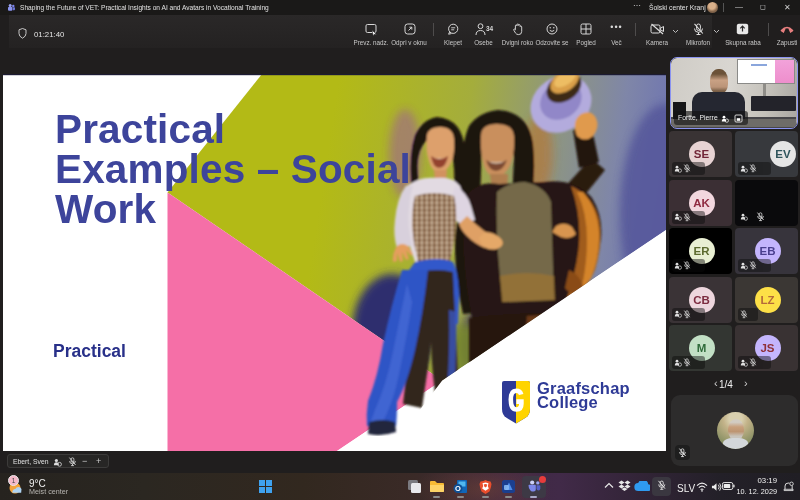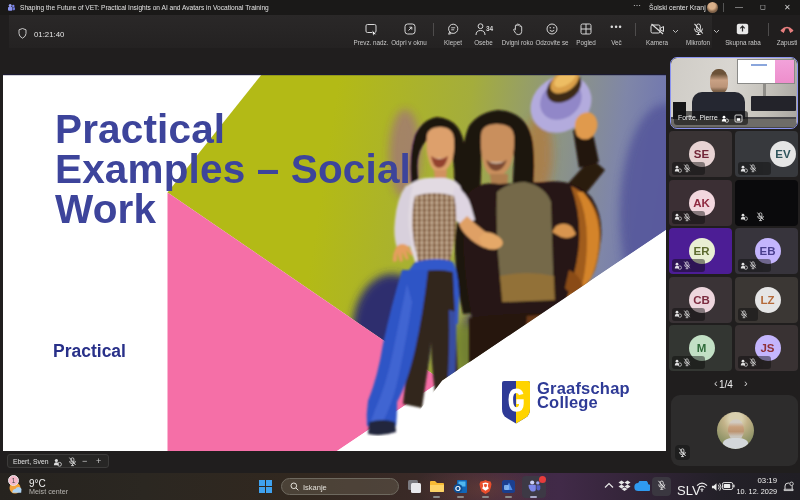--- a/index.html
+++ b/index.html
@@ -377,21 +377,21 @@
             <path d="M0.8 6.5 Q0.8 3.8 3 3.8 Q5.2 3.8 5.2 6.5 Z" fill="#eee"></path>
             <circle cx="5.8" cy="5.6" r="1.7" fill="none" stroke="#eee" stroke-width="0.7"></circle>
           </svg>
           <svg style="margin-left:7px" width="9" height="10" viewBox="0 0 9 10">
             <rect x="3.1" y="0.8" width="2.8" height="4.6" rx="1.4" fill="none" stroke="#eee" stroke-width="0.8"></rect>
             <path d="M1.6 4 Q1.6 6.8 4.5 6.8 Q7.4 6.8 7.4 4 M4.5 6.8 L4.5 8.6 M3 8.6 L6 8.6" fill="none" stroke="#eee" stroke-width="0.8"></path>
             <path d="M1.4 0.6 L7.6 8" stroke="#eee" stroke-width="0.9"></path>
           </svg>
         </div>
     </div>
-    <div class="tile" style="left:669px;top:228px;width:63px;height:46px;background:#4c1d95">
+    <div class="tile" style="left:669px;top:228px;width:63px;height:46px;background:#000000">
       <div class="init" style="left:19.5px;top:10px;background:#e9efd3;color:#5d6b2f">ER</div>
       <div class="chip" style="width:29px">
           <svg width="8" height="8" viewBox="0 0 8 8">
             <circle cx="3" cy="2.2" r="1.4" fill="#eee"></circle>
             <path d="M0.8 6.5 Q0.8 3.8 3 3.8 Q5.2 3.8 5.2 6.5 Z" fill="#eee"></path>
             <circle cx="5.8" cy="5.6" r="1.7" fill="none" stroke="#eee" stroke-width="0.7"></circle>
           </svg>
           <svg width="8" height="9" viewBox="0 0 9 10">
             <rect x="3.1" y="0.8" width="2.8" height="4.6" rx="1.4" fill="none" stroke="#eee" stroke-width="0.8"></rect>
             <path d="M1.6 4 Q1.6 6.8 4.5 6.8 Q7.4 6.8 7.4 4 M4.5 6.8 L4.5 8.6 M3 8.6 L6 8.6" fill="none" stroke="#eee" stroke-width="0.8"></path>
@@ -423,21 +423,21 @@
             <circle cx="5.8" cy="5.6" r="1.7" fill="none" stroke="#eee" stroke-width="0.7"></circle>
           </svg>
           <svg width="8" height="9" viewBox="0 0 9 10">
             <rect x="3.1" y="0.8" width="2.8" height="4.6" rx="1.4" fill="none" stroke="#eee" stroke-width="0.8"></rect>
             <path d="M1.6 4 Q1.6 6.8 4.5 6.8 Q7.4 6.8 7.4 4 M4.5 6.8 L4.5 8.6 M3 8.6 L6 8.6" fill="none" stroke="#eee" stroke-width="0.8"></path>
             <path d="M1.4 0.6 L7.6 8" stroke="#eee" stroke-width="0.9"></path>
           </svg>
         </div>
     </div>
     <div class="tile" style="left:735px;top:276.5px;width:63px;height:46px;background:#3b3734">
-      <div class="init" style="left:19.5px;top:10px;background:#e5e5e5;color:#b56a3a">LZ</div>
+      <div class="init" style="left:19.5px;top:10px;background:#fde047;color:#b56a3a">LZ</div>
       <div class="chip" style="width:16px">
           <svg width="8" height="9" viewBox="0 0 9 10">
             <rect x="3.1" y="0.8" width="2.8" height="4.6" rx="1.4" fill="none" stroke="#eee" stroke-width="0.8"></rect>
             <path d="M1.6 4 Q1.6 6.8 4.5 6.8 Q7.4 6.8 7.4 4 M4.5 6.8 L4.5 8.6 M3 8.6 L6 8.6" fill="none" stroke="#eee" stroke-width="0.8"></path>
             <path d="M1.4 0.6 L7.6 8" stroke="#eee" stroke-width="0.9"></path>
           </svg>
         </div>
     </div>
     <div class="tile" style="left:669px;top:325px;width:63px;height:46px;background:#333632">
       <div class="init" style="left:19.5px;top:10px;background:#c2e0c5;color:#2f6b3a">M</div>
@@ -514,27 +514,20 @@
     <div class="tk" style="left:29px;top:5px;font-size:10px;color:#f0f0f0">9°C</div>
     <div class="tk" style="left:29px;top:14px;font-size:7.2px;color:#b8b6b2">Meist center</div>
 
     <svg class="tk" style="left:259px;top:7px" width="13" height="13" viewBox="0 0 13 13">
         <rect x="0" y="0" width="6" height="6" fill="#3fa2ef"></rect>
         <rect x="7" y="0" width="6" height="6" fill="#3fa2ef"></rect>
         <rect x="0" y="7" width="6" height="6" fill="#3fa2ef"></rect>
         <rect x="7" y="7" width="6" height="6" fill="#3fa2ef"></rect>
       </svg>
 
-    <div class="tk" style="left:281px;top:4.5px;width:118px;height:17px;border-radius:9px;background:rgba(96,88,74,0.55);border:1px solid #6e695f;box-sizing:border-box">
-      <svg style="position:absolute;left:8px;top:3.5px" width="9" height="9" viewBox="0 0 9 9">
-          <circle cx="3.8" cy="3.8" r="2.8" fill="none" stroke="#e4e1da" stroke-width="1"></circle>
-          <path d="M6 6 L8.3 8.3" stroke="#e4e1da" stroke-width="1"></path>
-        </svg>
-      <div style="position:absolute;left:21px;top:4px;font-size:7.5px;color:#e4e1da">Iskanje</div>
-    </div>
 
     <svg class="tk" style="left:407px;top:6px" width="15" height="15" viewBox="0 0 15 15">
         <rect x="1" y="1" width="10" height="10" rx="1.5" fill="#7a7a80"></rect>
         <rect x="4" y="4" width="10" height="10" rx="1.5" fill="#e8e8ec"></rect>
       </svg>
 
     <svg class="tk" style="left:429px;top:6px" width="16" height="15" viewBox="0 0 16 15">
         <path d="M1 3 Q1 2 2 2 L6 2 L8 4 L14 4 Q15 4 15 5 L15 12 Q15 13 14 13 L2 13 Q1 13 1 12 Z" fill="#f7ba34"></path>
         <path d="M1 6 L15 6 L15 12 Q15 13 14 13 L2 13 Q1 13 1 12 Z" fill="#fdd367"></path>
       </svg>
@@ -582,21 +575,21 @@
       </svg>
     <svg class="tk" style="left:634px;top:8px" width="16" height="11" viewBox="0 0 16 11">
         <path d="M4.5 10 a4 4 0 0 1 -.3 -8 a5.2 5.2 0 0 1 10 1.2 a3.4 3.4 0 0 1 -.7 6.8 Z" fill="#2f9af0"></path>
       </svg>
     <div class="tk" style="left:652px;top:4px;width:19px;height:19px;border-radius:4px;background:#3a3740"></div>
     <svg class="tk" style="left:657px;top:7px" width="9.5" height="11" viewBox="0 0 9 10">
         <rect x="3.1" y="0.8" width="2.8" height="4.6" rx="1.4" fill="none" stroke="#eee" stroke-width="0.8"></rect>
         <path d="M1.6 4 Q1.6 6.8 4.5 6.8 Q7.4 6.8 7.4 4 M4.5 6.8 L4.5 8.6 M3 8.6 L6 8.6" fill="none" stroke="#eee" stroke-width="0.8"></path>
         <path d="M1.4 0.6 L7.6 8" stroke="#eee" stroke-width="0.9"></path>
       </svg>
-    <div class="tk" style="left:677px;top:9.5px;font-size:13px;color:#f0f0f0">SLV</div>
+    <div class="tk" style="left:677px;top:9.5px;font-size:10px;color:#f0f0f0">SLV</div>
     <svg class="tk" style="left:696px;top:8.5px" width="12" height="10" viewBox="0 0 13 11">
         <path d="M1 4 Q6.5 -1.5 12 4 M3 6.2 Q6.5 2.8 10 6.2 M5 8.4 Q6.5 6.9 8 8.4" fill="none" stroke="#ececec" stroke-width="1.2"></path>
         <circle cx="6.5" cy="9.8" r="0.9" fill="#ececec"></circle>
       </svg>
     <svg class="tk" style="left:711px;top:8.5px" width="11" height="10" viewBox="0 0 12 11">
         <path d="M1 4 L3 4 L6 1.5 L6 9.5 L3 7 L1 7 Z" fill="#ececec"></path>
         <path d="M8 3 Q10 5.5 8 8 M9.5 1.5 Q12.5 5.5 9.5 9.5" fill="none" stroke="#ececec" stroke-width="1"></path>
       </svg>
     <svg class="tk" style="left:722px;top:8.5px" width="13" height="8" viewBox="0 0 15 9">
         <rect x="0.5" y="0.5" width="12" height="8" rx="2" fill="none" stroke="#ececec" stroke-width="1.1"></rect>

